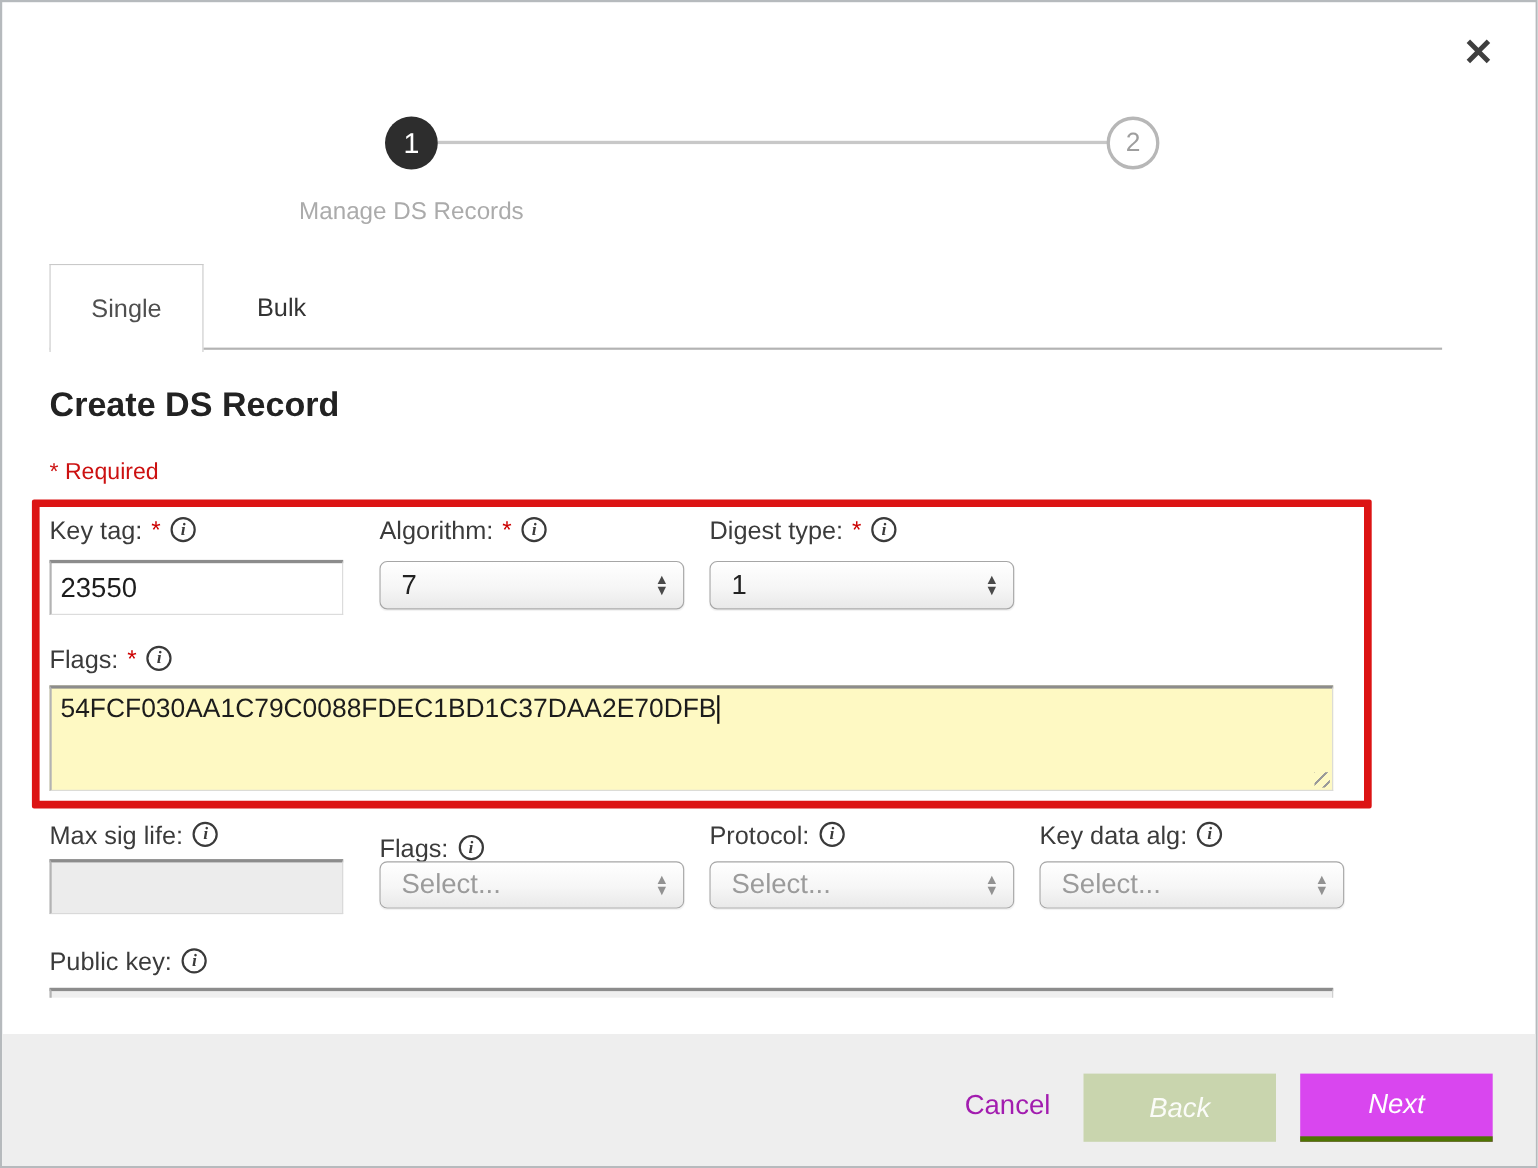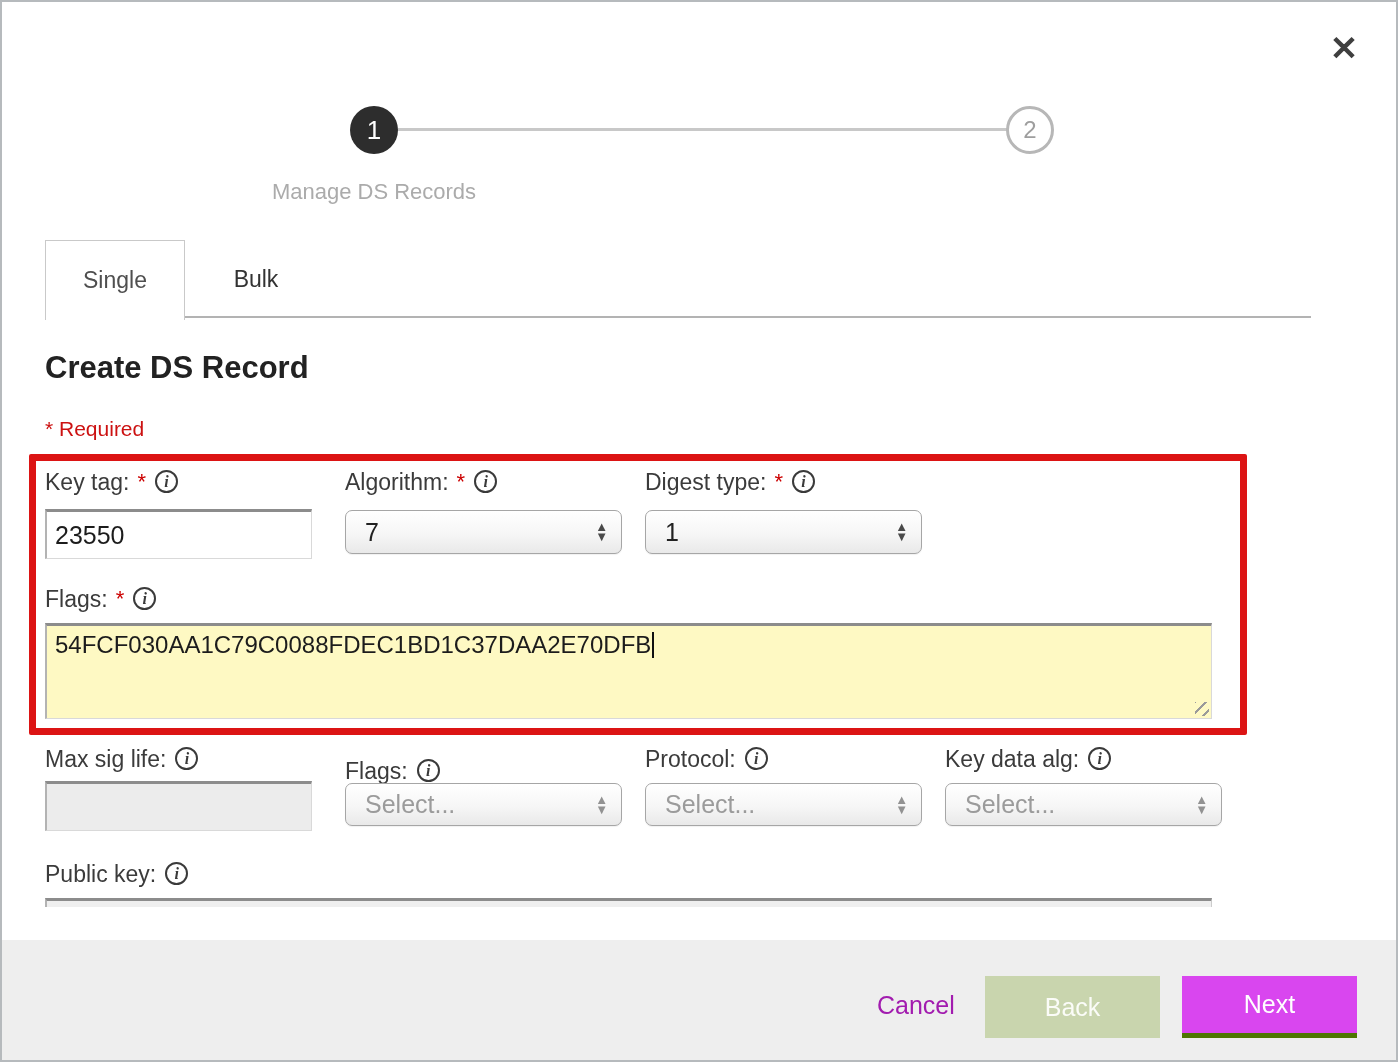--- a/index.html
+++ b/index.html
@@ -106,21 +106,21 @@
   .select .val.placeholder{color:#9b9b9b;}
   .select .arrows{display:flex;flex-direction:column;align-items:center;
     margin-right:13px;line-height:0.75;}
   .select .arrows span{font-size:13px;color:#4a4a4a;}
   .select.muted .arrows span{color:#929292;}
 
   
   .footer{left:0;top:938px;width:1394px;height:120px;background:#eeeeee;}
   .cancel-link{left:875px;top:989px;font-size:25px;color:#a21caf;cursor:pointer;}
   .btn{box-sizing:border-box;display:flex;align-items:center;justify-content:center;
-    font-size:25px;cursor:pointer;}
+    font-size:25px;cursor:pointer;font-style:italic;}
   .btn.back{left:983px;top:974px;width:175px;height:62px;background:#c9d5ae;color:#fbfcf8;}
   .btn.next{left:1180px;top:974px;width:175px;height:62px;background:#d946ef;
     border-bottom:5px solid #4e7502;color:#ffffff;}
 </style>
 </head>
 <body>
 
 <div class="modal">
 
   <div class="abs close">✕</div>

